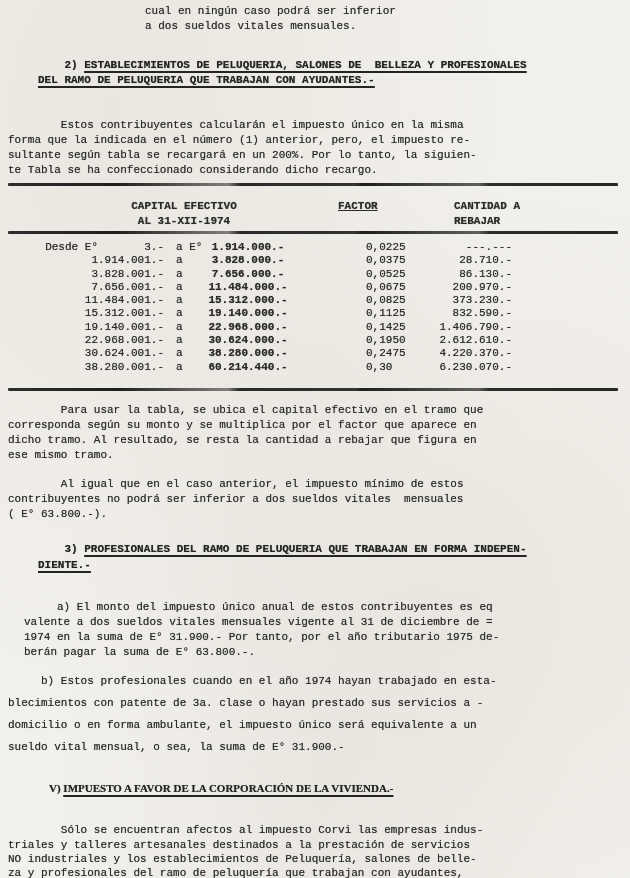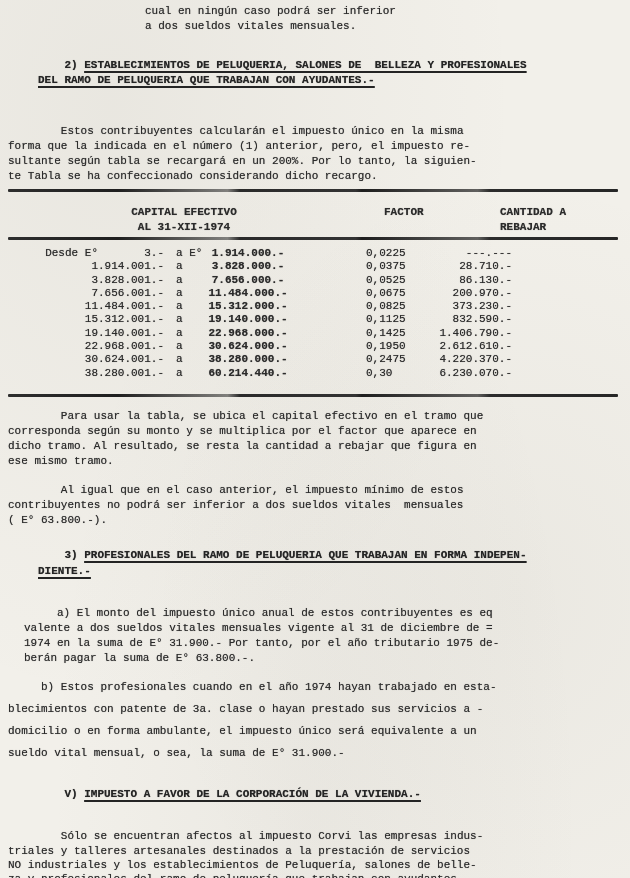--- a/index.html
+++ b/index.html
@@ -38,42 +38,42 @@
   .rule {
     height: 3px;
     margin-right: 2px;
     background: linear-gradient(90deg,
       #2e2e2e 0%, #1f1f1f 18%, rgba(40,40,40,0.55) 36%, #2a2a2a 38%,
       #333 57%, #1e1e1e 58%, rgba(35,35,35,0.7) 77%, #2c2c2c 79%, #262626 100%);
     border-radius: 1px;
   }
   .thead { display: flex; font-weight: bold; line-height: 14.5px; }
   .th-capital { margin-left: 96px; width: 160px; text-align: center; white-space: pre-wrap; }
-  .th-factor  { margin-left: 120px; width: 48px; }
+  .th-factor  { margin-left: 74px; width: 48px; text-decoration: underline; }
   .th-rebajar { margin-left: 68px; width: 92px; white-space: pre-wrap; }
   .tbody { line-height: 13.3px; }
   .trow { display: flex; }
   .c-from    { width: 156px; text-align: right; white-space: pre; }
   .c-conn    { width: 34px; padding-left: 12px; white-space: pre; box-sizing: border-box; }
   .c-to      { width: 100px; text-align: center; white-space: pre; font-weight: bold; }
   .c-factor  { margin-left: 68px; width: 56px; white-space: pre; }
   .c-rebajar { width: 90px; text-align: right; white-space: pre; }
   .mt-head2  { margin-top: 8px; }
-  .mt-para2  { margin-top: 20px; }
+  .mt-para2  { margin-top: 14px; }
   .mt-rule1  { margin-top: 5px; }
   .mt-thead  { margin-top: 13px; }
   .mt-rule2  { margin-top: 3px; }
   .mt-tbody  { margin-top: 7px; }
   .mt-rule3  { margin-top: 14px; }
   .mt-para3  { margin-top: 12px; }
   .mt-para4  { margin-top: 14px; }
   .mt-head3  { margin-top: 5px; }
   .mt-paraA  { margin-top: 11px; margin-left: 16px; }
   .mt-paraB  { margin-top: 10px; line-height: 22px; }
-  .mt-headV  { margin-top: 8px; }
+  .mt-headV  { margin-top: 8px; font-family: Liberation Serif, serif; }
   .mt-solo   { margin-top: 11px; line-height: 14.3px; }
 </style>
 </head>
 <body>
 
 <div class="page">
 
   <div class="intro">cual en ningún caso podrá ser inferior
 a dos sueldos vitales mensuales.</div>
 

